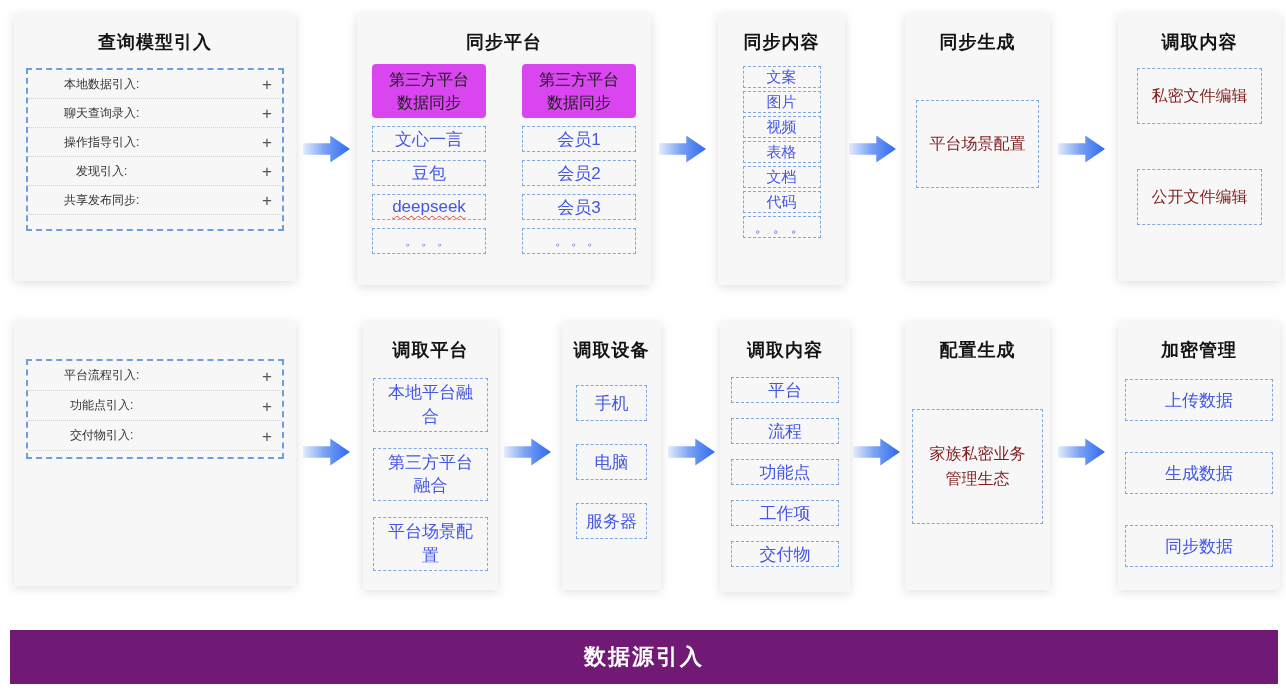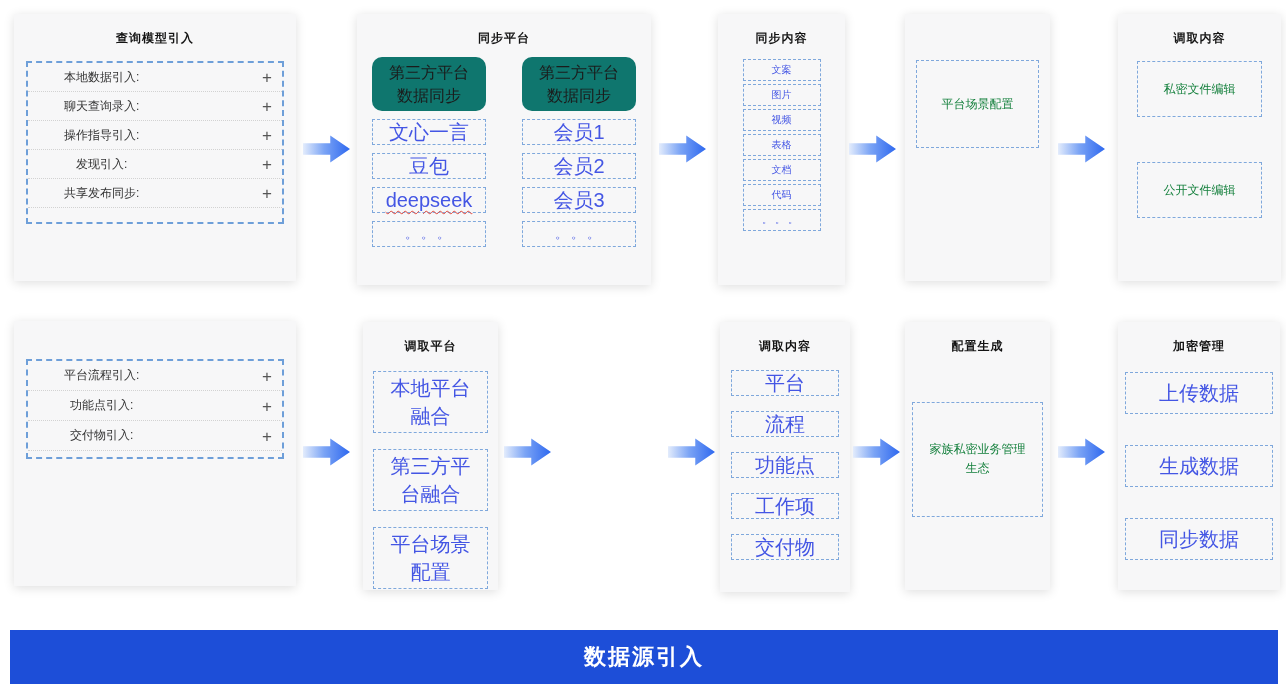--- a/index.html
+++ b/index.html
@@ -6,21 +6,21 @@
   .stage {
     position:relative; width:1286px; height:695px; background:#ffffff;
     font-family:"Liberation Sans", sans-serif; overflow:hidden;
   }
   .panel {
     position:absolute; background:#f7f7f8;
     box-shadow:0 2px 10px rgba(0,0,0,0.13);
   }
   .panel-title {
     margin:0; padding-top:16px; text-align:center;
-    font-size:12px; font-weight:700; color:#141414; letter-spacing:1px;
+    font-size:18px; font-weight:700; color:#141414; letter-spacing:1px;
   }
   
   .p-t1 { left:14px;  top:14px;  width:282px; height:267px; }
   .p-t2 { left:357px; top:14px;  width:294px; height:271px; }
   .p-t3 { left:718px; top:14px;  width:127px; height:271px; }
   .p-t4 { left:905px; top:14px;  width:145px; height:267px; }
   .p-t5 { left:1118px;top:14px;  width:163px; height:267px; }
   .p-b1 { left:14px;  top:321px; width:282px; height:265px; }
   .p-b2 { left:363px; top:322px; width:135px; height:268px; }
   .p-b3 { left:562px; top:322px; width:99px;  height:268px; }
@@ -34,40 +34,40 @@
   .form-label { width:58%; text-align:center; font-size:12px; font-weight:400; color:#333; }
   .plus { position:absolute; right:10px; top:50%; transform:translateY(-50%);
           color:#555; font-size:17px; line-height:1; cursor:pointer; }
   .p-b1 .form-box { margin-top:38px; padding-bottom:6px; }
   .p-b1 .form-row { height:29px; }
 
   
   .cols { display:flex; gap:36px; padding:0 15px; margin-top:10px; }
   .col { flex:1; min-width:0; }
   .tan {
-    background:#0f766e; border-radius:10px; min-height:48px;
+    background:#d946ef; border-radius:4px; min-height:48px;
     display:flex; align-items:center; justify-content:center; text-align:center;
     font-size:16px; color:#1b1b1b; line-height:1.45; padding:4px 13px; box-sizing:border-box;
   }
   .chip {
     margin-top:8px; border:1px dashed #7fa8dc; height:26px; box-sizing:border-box;
     display:flex; align-items:center; justify-content:center;
-    color:#4456e4; font-size:20px; text-align:center;
+    color:#4456e4; font-size:17px; text-align:center;
   }
   .misspell { text-decoration:underline wavy #e0443a 1px; text-underline-offset:3px; }
   .dots { font-size:13px; letter-spacing:3px; }
 
   
   .p-t3 .stack { width:78px; margin:12px auto 0; }
-  .p-t3 .chip { height:22px; margin-top:3px; font-size:10px; }
+  .p-t3 .chip { height:22px; margin-top:3px; font-size:15px; }
 
   
   .bigbox {
     border:1px dashed #7fa8dc; display:flex; align-items:center; justify-content:center;
-    color:#15803d; font-size:12px; text-align:center; box-sizing:border-box;font-family:Liberation Mono, monospace;
+    color:#7f1d1d; font-size:16px; text-align:center; box-sizing:border-box;
   }
   .p-t4 .bigbox { margin:46px 11px 0; height:88px; }
   .p-t5 .tc1 { margin:14px 19px 0; height:56px; }
   .p-t5 .tc2 { margin:45px 19px 0; height:56px; }
   .p-b5 .bigbox { margin:47px 7px 0; height:115px; padding:0 12px; line-height:1.55; }
 
   
   .p-b2 .chip { margin:16px 10px 0; height:auto; min-height:50px; padding:2px 11px; line-height:1.4; }
   .p-b3 .stack { margin-top:7px; }
   .p-b3 .chip { margin:23px 14px 0; height:36px; }
@@ -80,21 +80,21 @@
   .arrow {
     position:absolute; width:47px; height:34px;
     background:linear-gradient(90deg,#e3ecfc 0%,#7ba4f5 45%,#2e68ef 100%);
     clip-path:polygon(0 33%,58% 33%,58% 10%,100% 50%,58% 90%,58% 67%,0 67%);
   }
   .a1{left:303px;top:132px} .a2{left:659px;top:132px} .a3{left:849px;top:132px} .a4{left:1058px;top:132px}
   .a5{left:303px;top:435px} .a6{left:504px;top:435px} .a7{left:668px;top:435px} .a8{left:853px;top:435px} .a9{left:1058px;top:435px}
 
   .banner {
     position:absolute; left:10px; top:630px; width:1268px; height:54px;
-    background:#1d4ed8; color:#ffffff; display:flex; align-items:center; justify-content:center;
+    background:#701a75; color:#ffffff; display:flex; align-items:center; justify-content:center;
     font-size:22px; font-weight:700; letter-spacing:2px;
   }
 </style>
 </head>
 <body>
 
 <div class="stage">
 
   <section class="panel p-t1">
     <h2 class="panel-title">查询模型引入</h2>
@@ -149,20 +149,21 @@
       <div class="chip">图片</div>
       <div class="chip">视频</div>
       <div class="chip">表格</div>
       <div class="chip">文档</div>
       <div class="chip">代码</div>
       <div class="chip dots">。。。</div>
     </div>
   </section>
 
   <section class="panel p-t4">
+    <h2 class="panel-title">同步生成</h2>
     <div class="bigbox">平台场景配置</div>
   </section>
 
   <section class="panel p-t5">
     <h2 class="panel-title">调取内容</h2>
     <div class="bigbox tc1">私密文件编辑</div>
     <div class="bigbox tc2">公开文件编辑</div>
   </section>
 
   <section class="panel p-b1">
@@ -182,20 +183,28 @@
     </div>
   </section>
 
   <section class="panel p-b2">
     <h2 class="panel-title">调取平台</h2>
     <div class="chip">本地平台融合</div>
     <div class="chip">第三方平台融合</div>
     <div class="chip">平台场景配置</div>
   </section>
 
+  <section class="panel p-b3">
+    <h2 class="panel-title">调取设备</h2>
+    <div class="stack">
+      <div class="chip">手机</div>
+      <div class="chip">电脑</div>
+      <div class="chip">服务器</div>
+    </div>
+  </section>
 
   <section class="panel p-b4">
     <h2 class="panel-title">调取内容</h2>
     <div class="stack">
       <div class="chip">平台</div>
       <div class="chip">流程</div>
       <div class="chip">功能点</div>
       <div class="chip">工作项</div>
       <div class="chip">交付物</div>
     </div>

